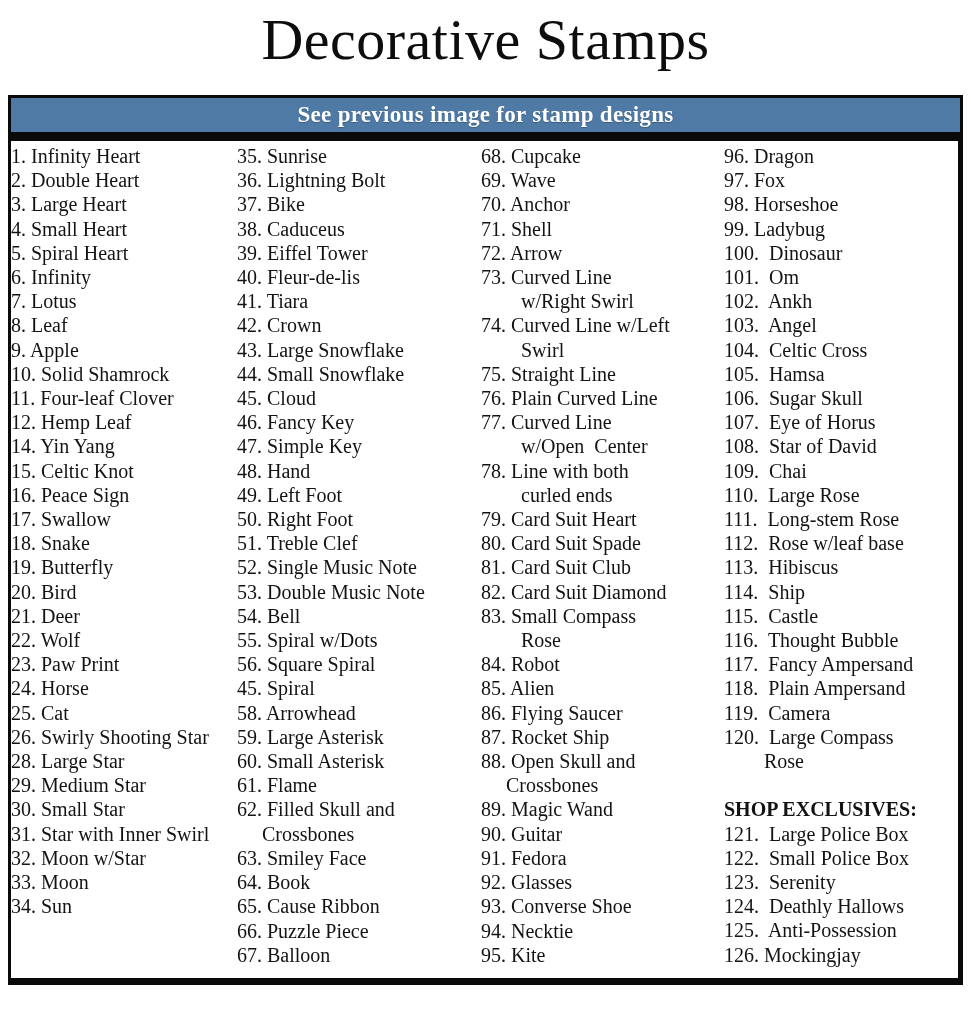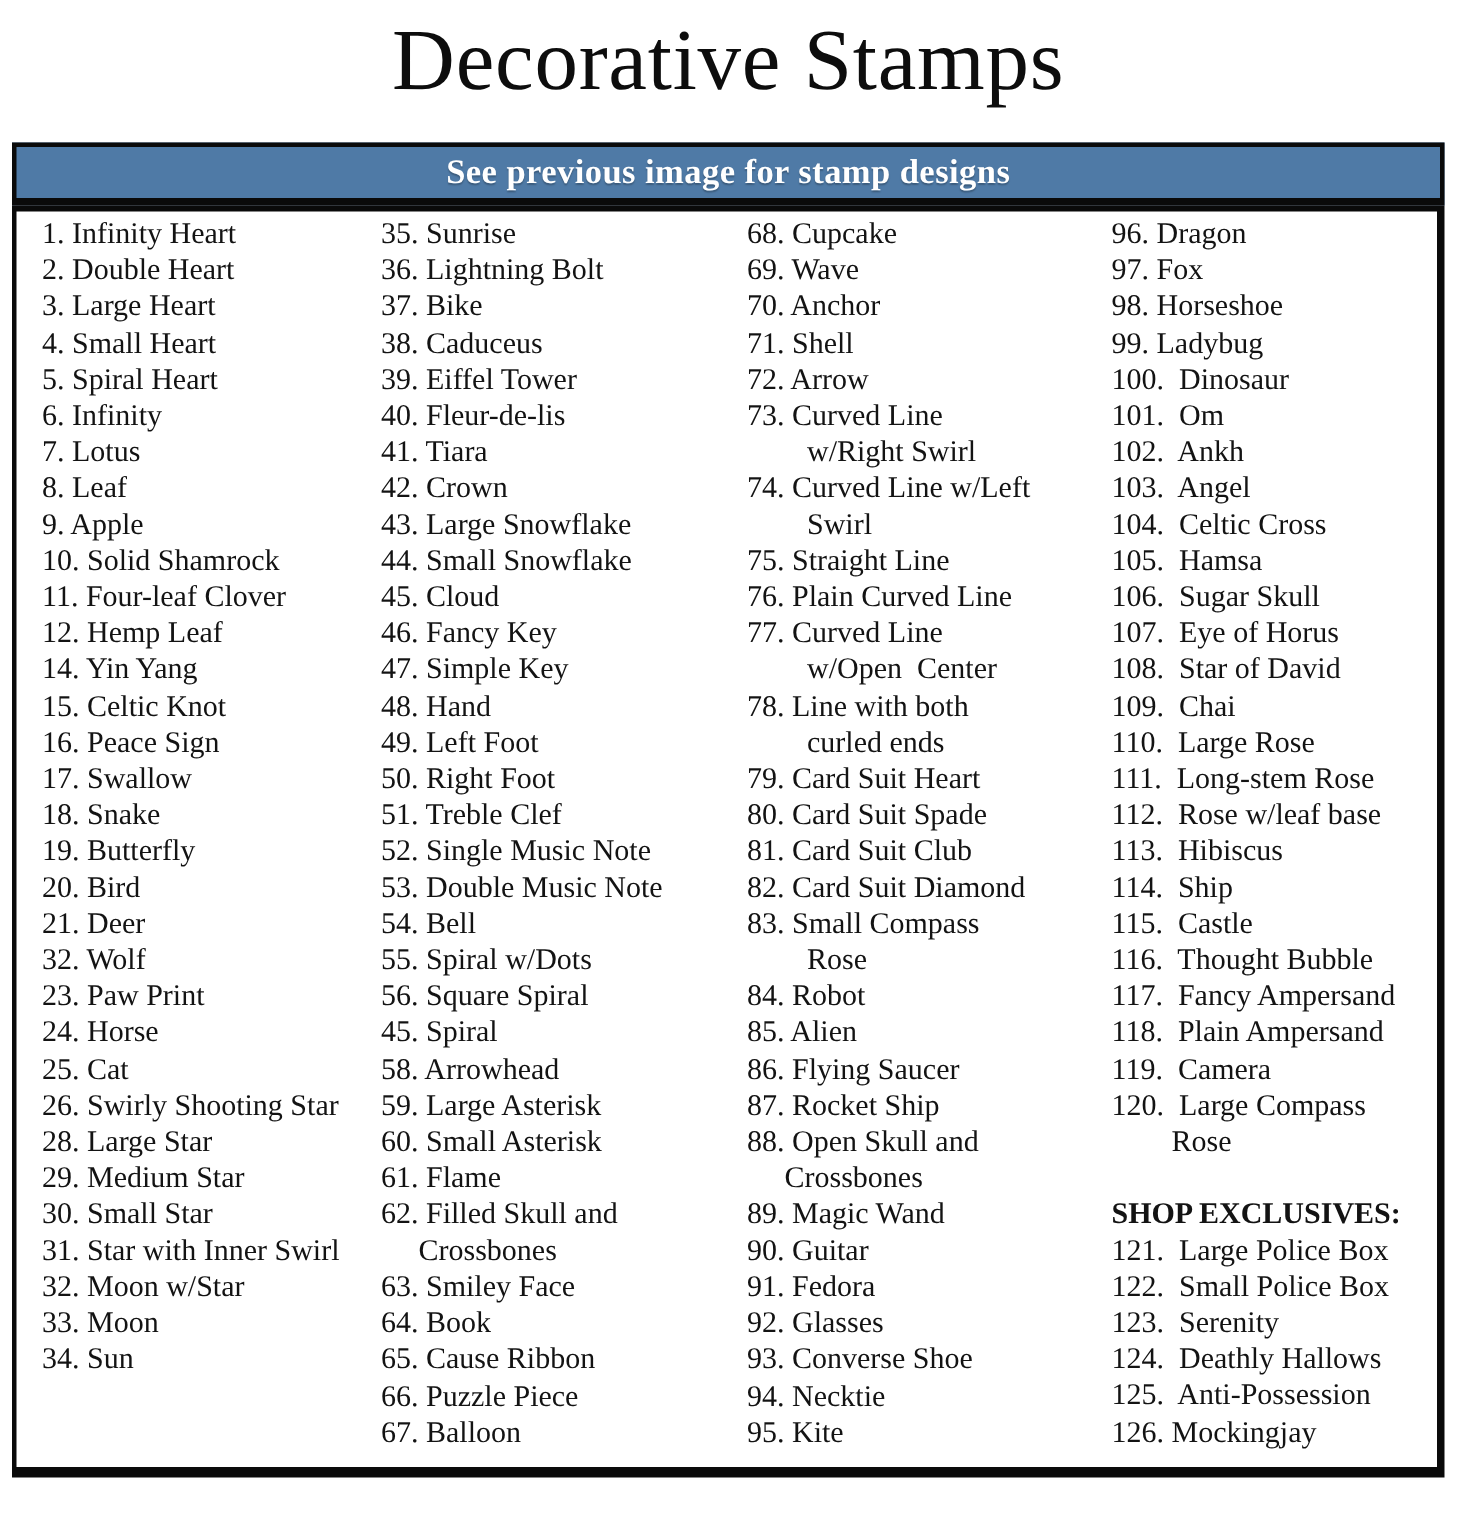--- a/index.html
+++ b/index.html
@@ -39,21 +39,21 @@
     font-size: 23px;
     letter-spacing: 0.3px;
     text-shadow: 0 1px 1px rgba(0,0,0,0.25);
   }
   .listbox {
     margin: 0 8px;
     border: 3px solid #0a0a0a;
     border-top-width: 4px;
     border-right-width: 5px;
     border-bottom-width: 7px;
-    padding: 3px 0 11px 17px;
+    padding: 3px 0 11px 0;
     display: grid;
     grid-template-columns: 226px 244px 243px auto;
     box-sizing: content-box;
   }
   .col {
     min-width: 0;
   }
   .line {
     white-space: pre;
     font-size: 20px;
@@ -93,21 +93,21 @@
       <div class="line">11. Four-leaf Clover</div>
       <div class="line">12. Hemp Leaf</div>
       <div class="line">14. Yin Yang</div>
       <div class="line">15. Celtic Knot</div>
       <div class="line">16. Peace Sign</div>
       <div class="line">17. Swallow</div>
       <div class="line">18. Snake</div>
       <div class="line">19. Butterfly</div>
       <div class="line">20. Bird</div>
       <div class="line">21. Deer</div>
-      <div class="line">32. Wolf</div>
+      <div class="line">22. Wolf</div>
       <div class="line">23. Paw Print</div>
       <div class="line">24. Horse</div>
       <div class="line">25. Cat</div>
       <div class="line">26. Swirly Shooting Star</div>
       <div class="line">28. Large Star</div>
       <div class="line">29. Medium Star</div>
       <div class="line">30. Small Star</div>
       <div class="line">31. Star with Inner Swirl</div>
       <div class="line">32. Moon w/Star</div>
       <div class="line">33. Moon</div>

